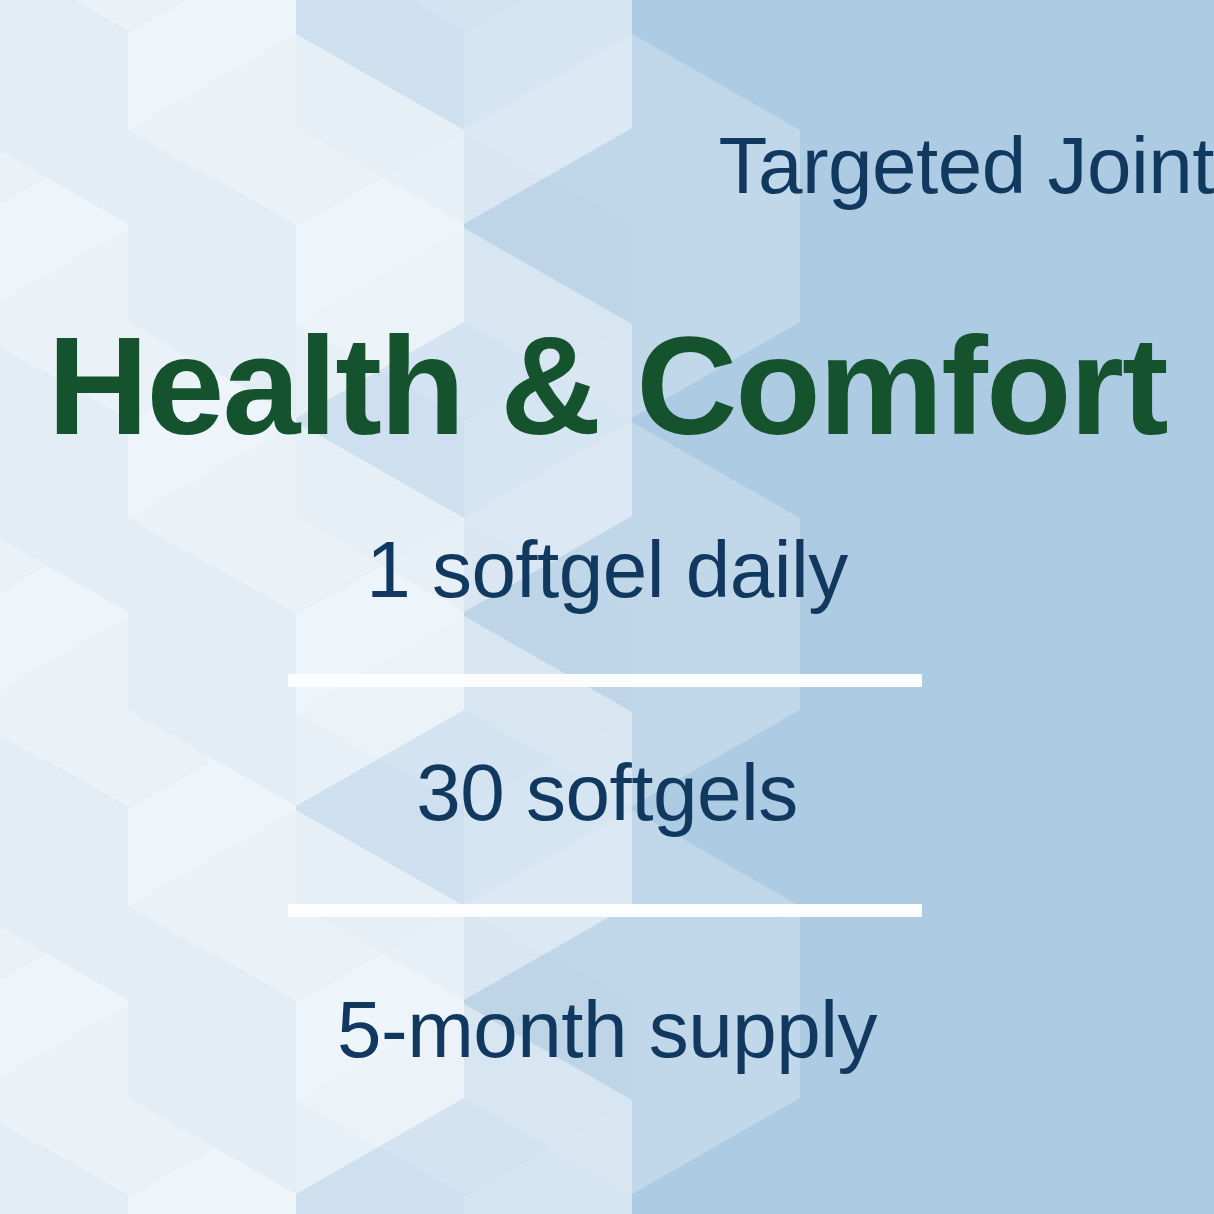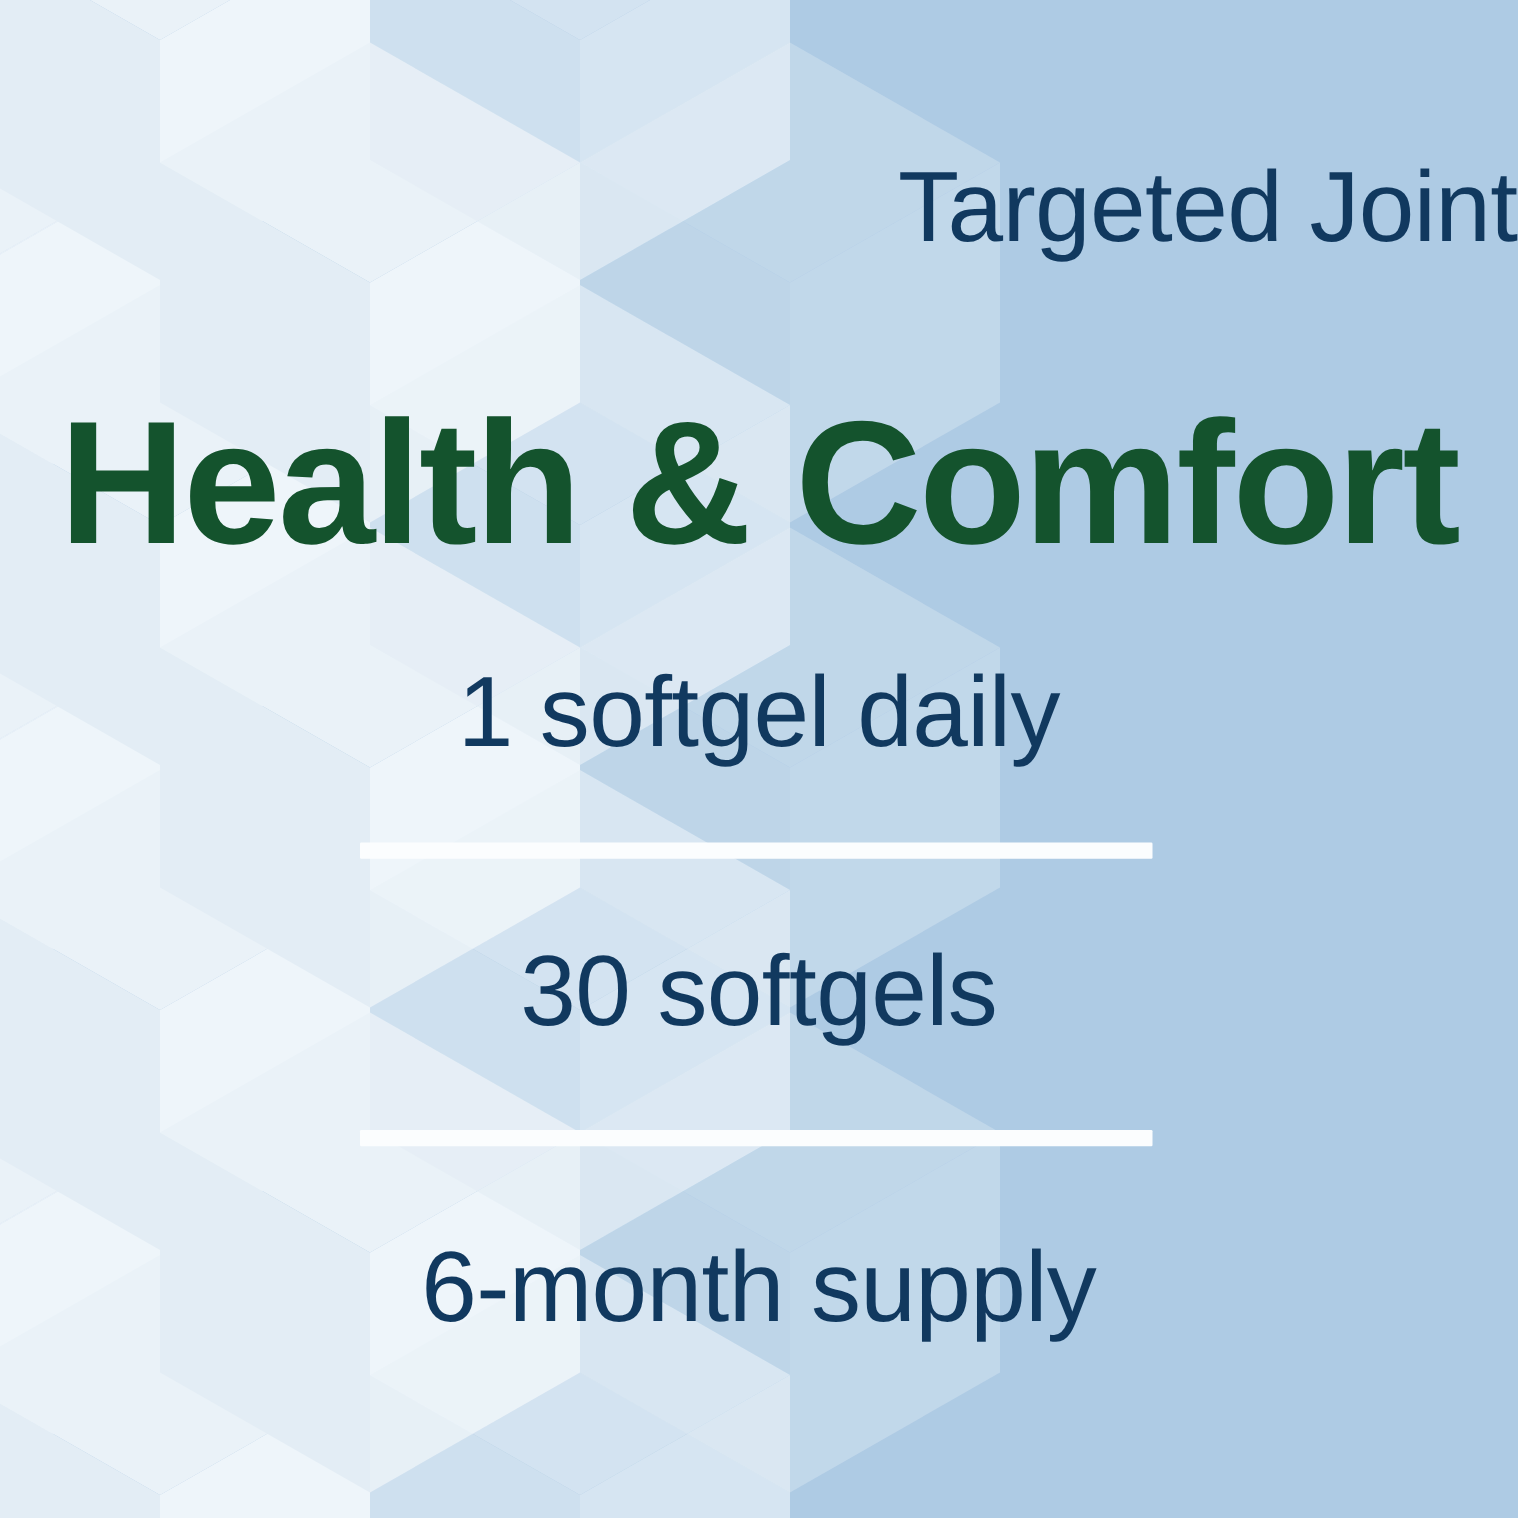--- a/index.html
+++ b/index.html
@@ -156,17 +156,17 @@
     <div class="facts">
 
       <div class="fact fact-1">1 softgel daily</div>
 
       <div class="divider divider-1"></div>
 
       <div class="fact fact-2">30 softgels</div>
 
       <div class="divider divider-2"></div>
 
-      <div class="fact fact-3">6-month supply</div>
+      <div class="fact fact-3">5-month supply</div>
 
     </div>
   </div>
 </div>
 
 </body></html>

